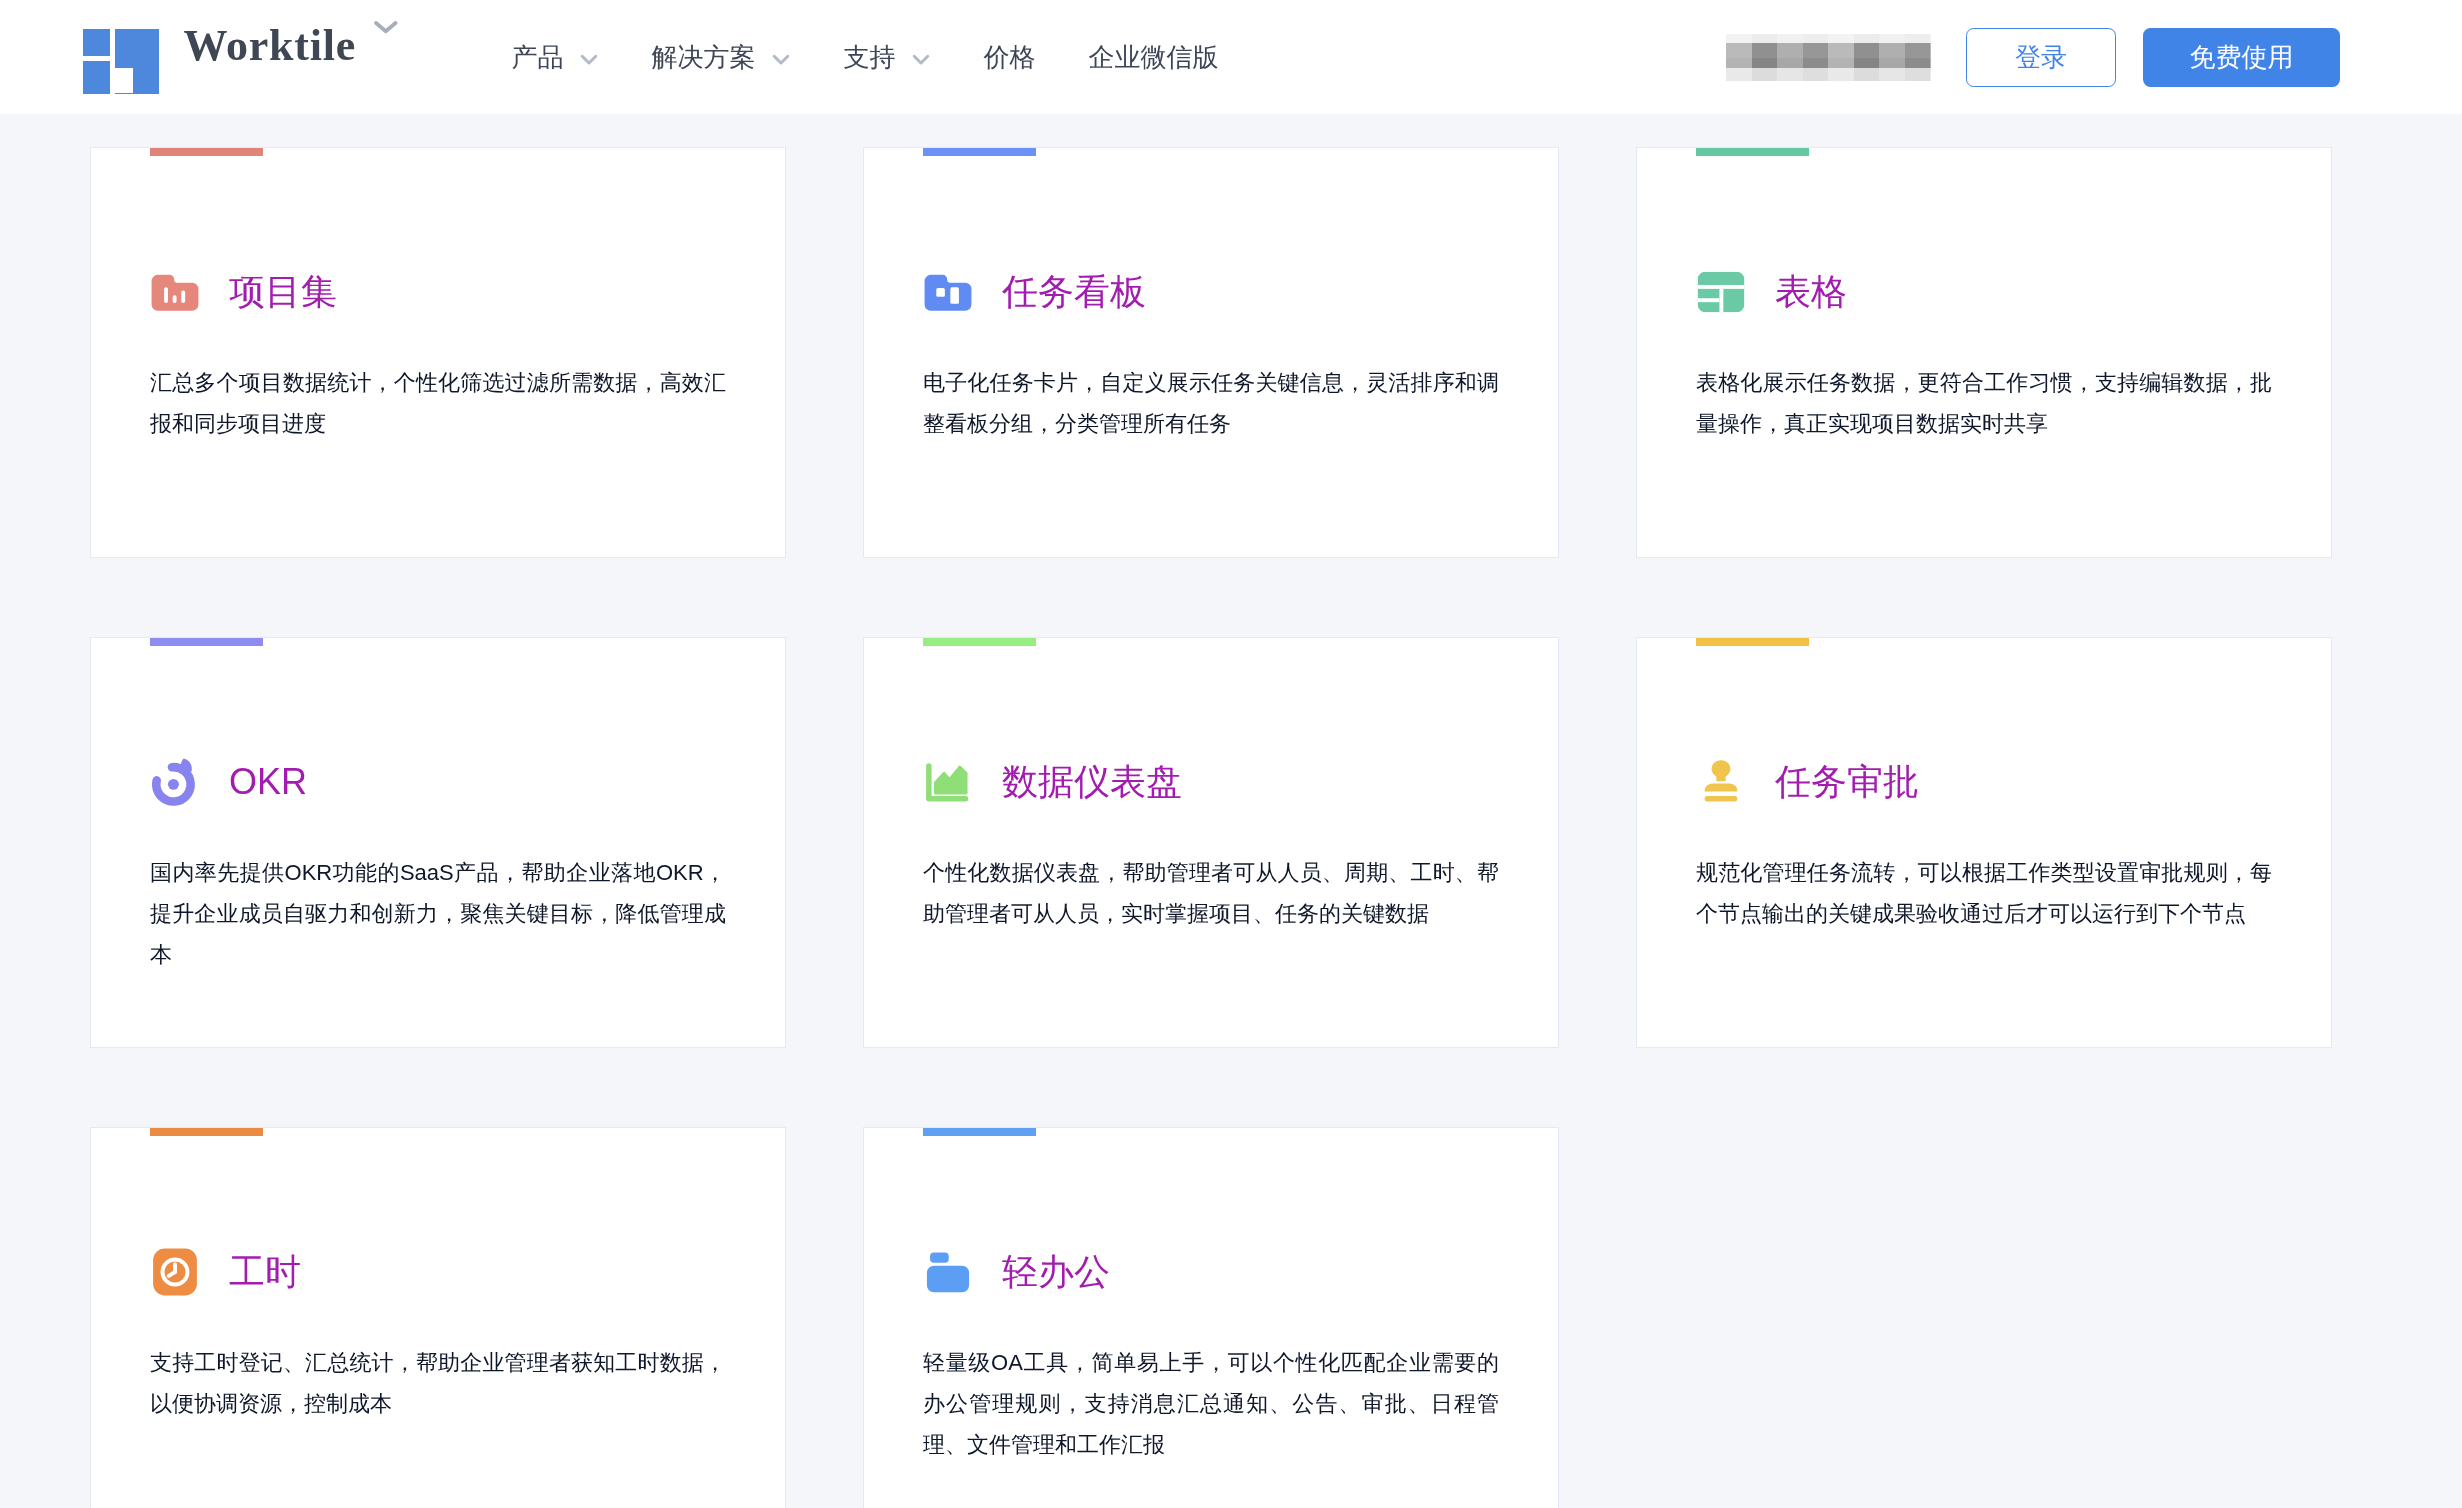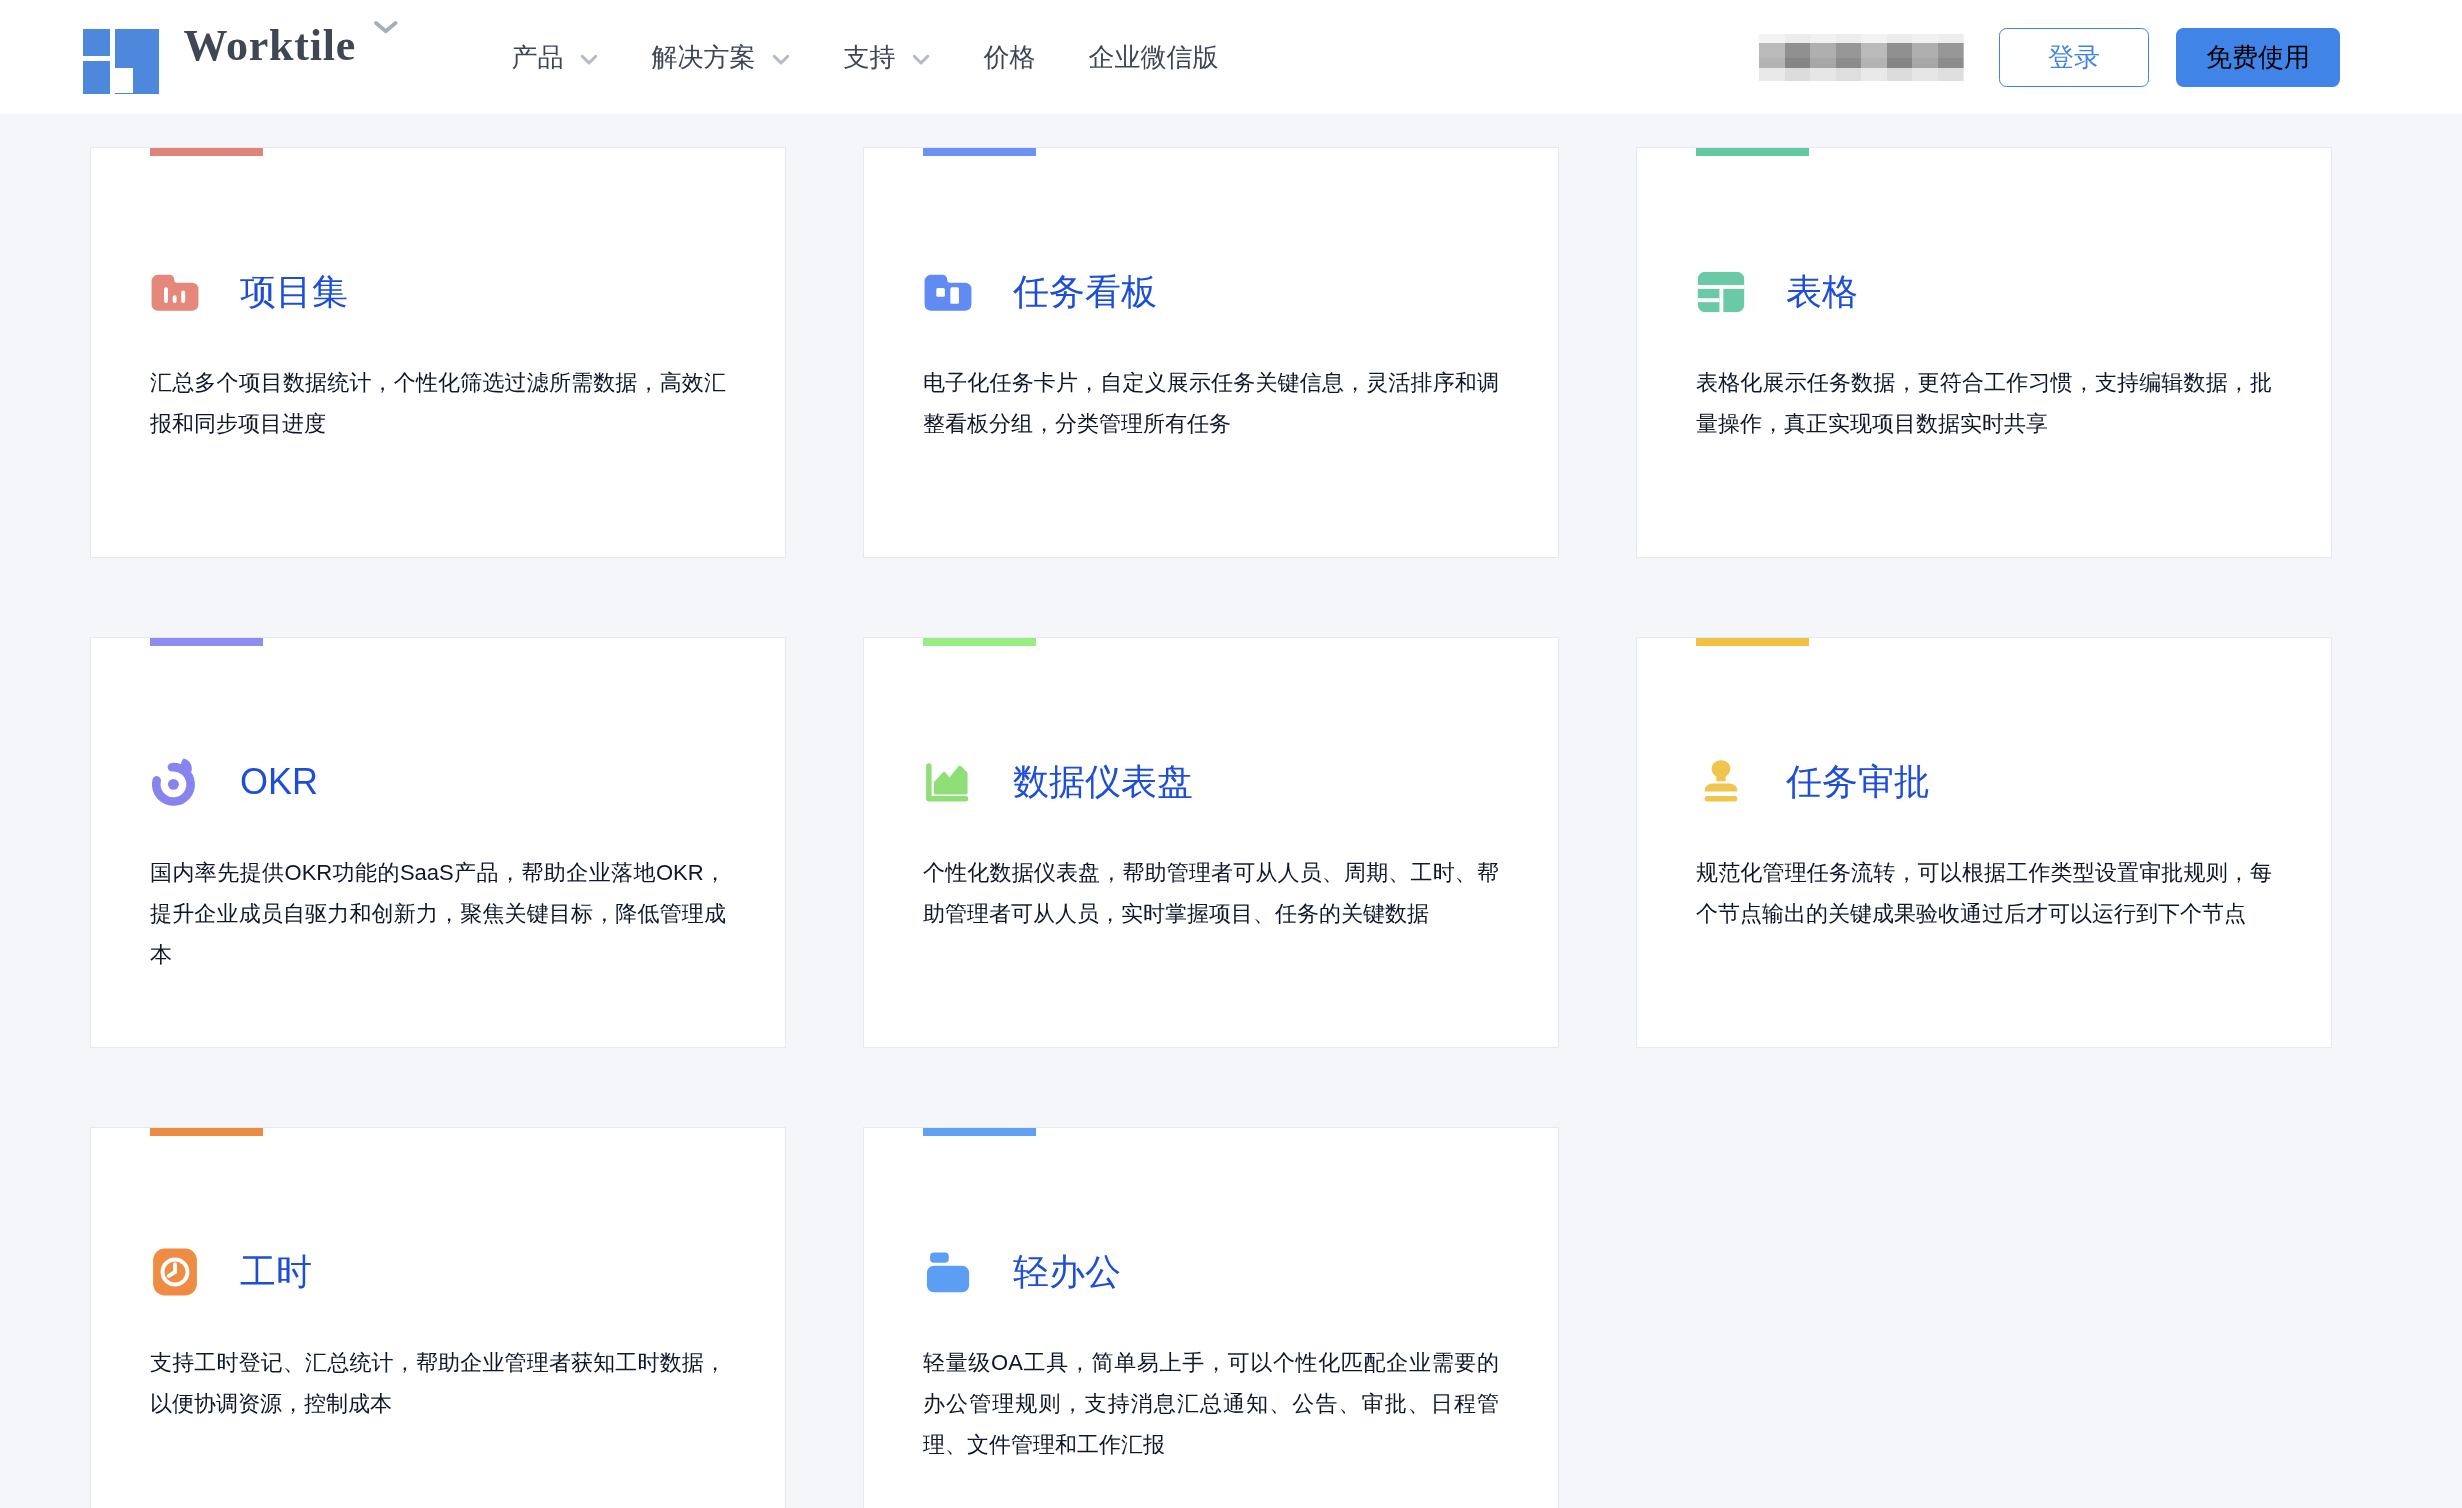--- a/index.html
+++ b/index.html
@@ -28,21 +28,21 @@
   .nav-item { display:flex; align-items:center; gap:17px; cursor:pointer; white-space:nowrap; }
   .nav-right { margin-left:auto; display:flex; align-items:center; }
   .phone-mosaic {
     width:205px; height:47px; margin-right:35px;
     background:
       repeating-linear-gradient(90deg, rgba(255,255,255,.38) 0 25.6px, rgba(255,255,255,0) 25.6px 51px, rgba(255,255,255,.28) 51px 77px, rgba(255,255,255,.06) 77px 102px),
       linear-gradient(180deg,#ececec 0 20%, #909090 20% 50%, #858585 50% 72%, #dcdcdc 72% 100%);
   }
   .btn { height:59px; border-radius:7.5px; font-size:26px; display:inline-flex; align-items:center; justify-content:center; cursor:pointer; }
   .btn-login { width:150px; background:#ffffff; border:1.5px solid var(--accent); color:var(--accent); }
-  .btn-signup { width:164px; background:var(--accent); border:none; color:#000000; margin-left:27px; }
+  .btn-signup { width:197px; background:var(--accent); border:none; color:#ffffff; margin-left:27px; }
 
   
   .grid {
     margin:33px 0 0 90px;
     display:grid;
     grid-template-columns:repeat(3, 696px);
     column-gap:77px;
     row-gap:79px;
   }
   .card {
@@ -53,21 +53,21 @@
     padding:0 59px;
     cursor:pointer;
   }
   .card-bar {
     position:absolute; top:0; left:59px;
     width:113px; height:8.3px;
   }
   .card-head { margin-top:119px; display:flex; align-items:center; gap:29px; }
   .card-icon { width:50px; height:50px; flex:0 0 50px; }
   .card-icon svg { width:50px; height:50px; display:block; }
-  .card-title { font-size:36px; font-weight:500; color:#1d4ed8;margin-left:11px; }
+  .card-title { font-size:36px; font-weight:500; color:#a21caf; }
   .card-desc {
     margin-top:45px;
     font-size:22px; line-height:41px; color:#0f172a;
     text-align:justify;
   }
 </style>
 </head>
 <body>
 
 <header class="navbar">

